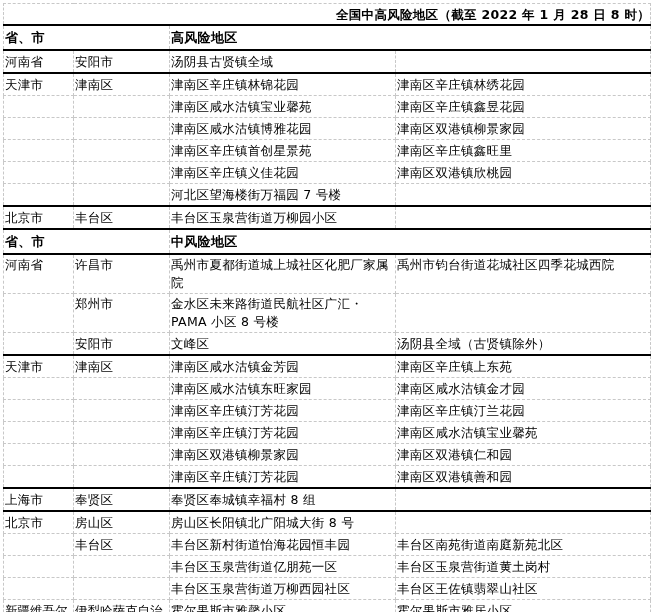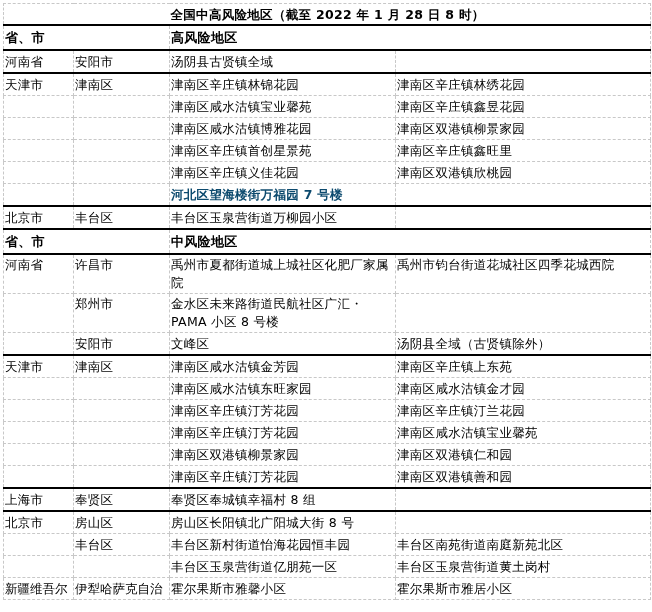--- a/index.html
+++ b/index.html
@@ -4,24 +4,24 @@
 <style>
   html, body { margin: 0; padding: 0; background: #ffffff; }
   body { width: 652px; height: 612px; position: relative; overflow: hidden;
          font-family: "DejaVu Sans", "Liberation Sans", sans-serif; color: #000; }
   .sheet { position: absolute; left: 3px; top: 3px; width: 647px; }
   table { border-collapse: collapse; table-layout: fixed; width: 647px; }
   col.c1 { width: 70px; } col.c2 { width: 96px; } col.c3 { width: 226px; } col.c4 { width: 255px; }
   td { border: 1px dashed #c8c8c8; padding: 0 0 0 1px; font-size: 12.5px; line-height: 17px;
        height: 21px; white-space: nowrap; overflow: hidden; vertical-align: middle; letter-spacing: 0.3px; }
   td.wrap { white-space: normal; line-height: 18px; height: 37px; vertical-align: top; padding-top: 1px; }
-  tr.title td { height: 20px; text-align: center; font-weight: bold; font-size: 12.5px; }
+  tr.title td { height: 20px; text-align: right; font-weight: bold; font-size: 12.5px; }
   tr.hdr td { height: 23px; font-weight: bold; font-size: 13px; }
   tr.solid-top td { border-top: 2px solid #000; }
-  .red { color: #0c4a6e; font-weight: bold; }
+  .red { color: #000000; }
   .mid { vertical-align: middle; }
 </style>
 </head>
 <body>
 
 <div class="sheet">
 <table>
   <colgroup>
         <col class="c1">
         <col class="c2">
@@ -162,20 +162,26 @@
       <td>丰台区新村街道怡海花园恒丰园</td>
       <td>丰台区南苑街道南庭新苑北区</td>
     </tr>
     <tr>
       <td></td>
       <td></td>
       <td>丰台区玉泉营街道亿朋苑一区</td>
       <td>丰台区玉泉营街道黄土岗村</td>
     </tr>
     <tr>
+      <td></td>
+      <td></td>
+      <td>丰台区玉泉营街道万柳西园社区</td>
+      <td class="red">丰台区王佐镇翡翠山社区</td>
+    </tr>
+    <tr>
       <td style="letter-spacing:0">新疆维吾尔</td>
       <td style="letter-spacing:0">伊犁哈萨克自治</td>
       <td>霍尔果斯市雅馨小区</td>
       <td>霍尔果斯市雅居小区</td>
     </tr>
   </tbody>
 </table>
 </div>
 
 </body></html>

